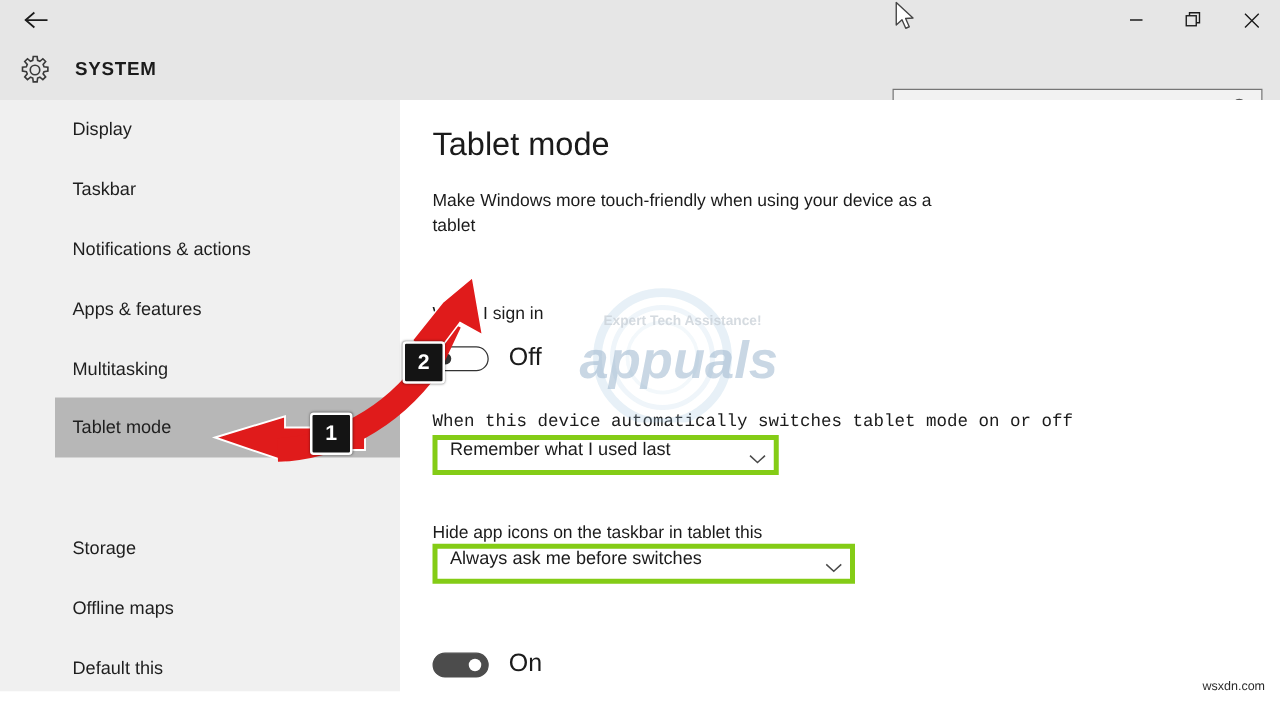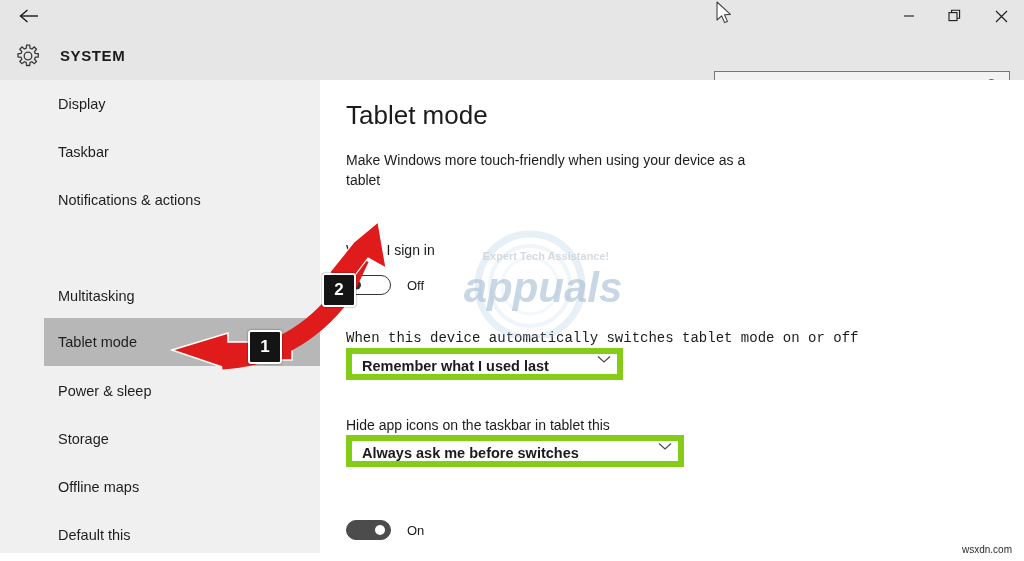--- a/index.html
+++ b/index.html
@@ -171,33 +171,32 @@
     width: 9px; height: 9px;
     background: #333333;
   }
   .toggle.on .knob {
     right: 5px;
     width: 10px; height: 10px;
     background: #ffffff;
   }
   .toggle-label {
     margin-left: 16px;
-    font-size: 13px;
+    font-size: 20px;
     color: #1b1b1b;
   }
 
   
   .dropdown {
     position: absolute;
-    border: 6px solid #84cc16;
+    border: 4px solid #84cc16;
     background: #ffffff;
     box-sizing: border-box;
     display: flex;
-    align-items: flex-end;
-    font-weight: bold;
+    align-items: flex-start;
   }
   .dropdown.d1 { left: 26px; top: 268px; width: 277px; height: 32px; }
   .dropdown.d2 { left: 26px; top: 355px; width: 338px; height: 32px; }
   .dd-text {
     padding-left: 10px;
     font-size: 14.5px;
     color: #1b1b1b;
     flex: 1;
     white-space: nowrap;
   }
@@ -307,28 +306,28 @@
   <div class="sidebar">
     <div class="nav-item" style="top:0px">
         <span>Display</span>
       </div>
     <div class="nav-item" style="top:48px">
         <span>Taskbar</span>
       </div>
     <div class="nav-item" style="top:96px">
         <span>Notifications &amp; actions</span>
       </div>
+    <div class="nav-item" style="top:144px">
+        <span>Apps &amp; features</span>
+      </div>
     <div class="nav-item" style="top:192px">
         <span>Multitasking</span>
       </div>
     <div class="nav-item selected" style="top:238px">
         <span>Tablet mode</span>
-      </div>
-    <div class="nav-item" style="top:287px">
-        <span>Power &amp; sleep</span>
       </div>
     <div class="nav-item" style="top:335px">
         <span>Storage</span>
       </div>
     <div class="nav-item" style="top:383px">
         <span>Offline maps</span>
       </div>
     <div class="nav-item" style="top:431px">
         <span>Default this</span>
       </div>

